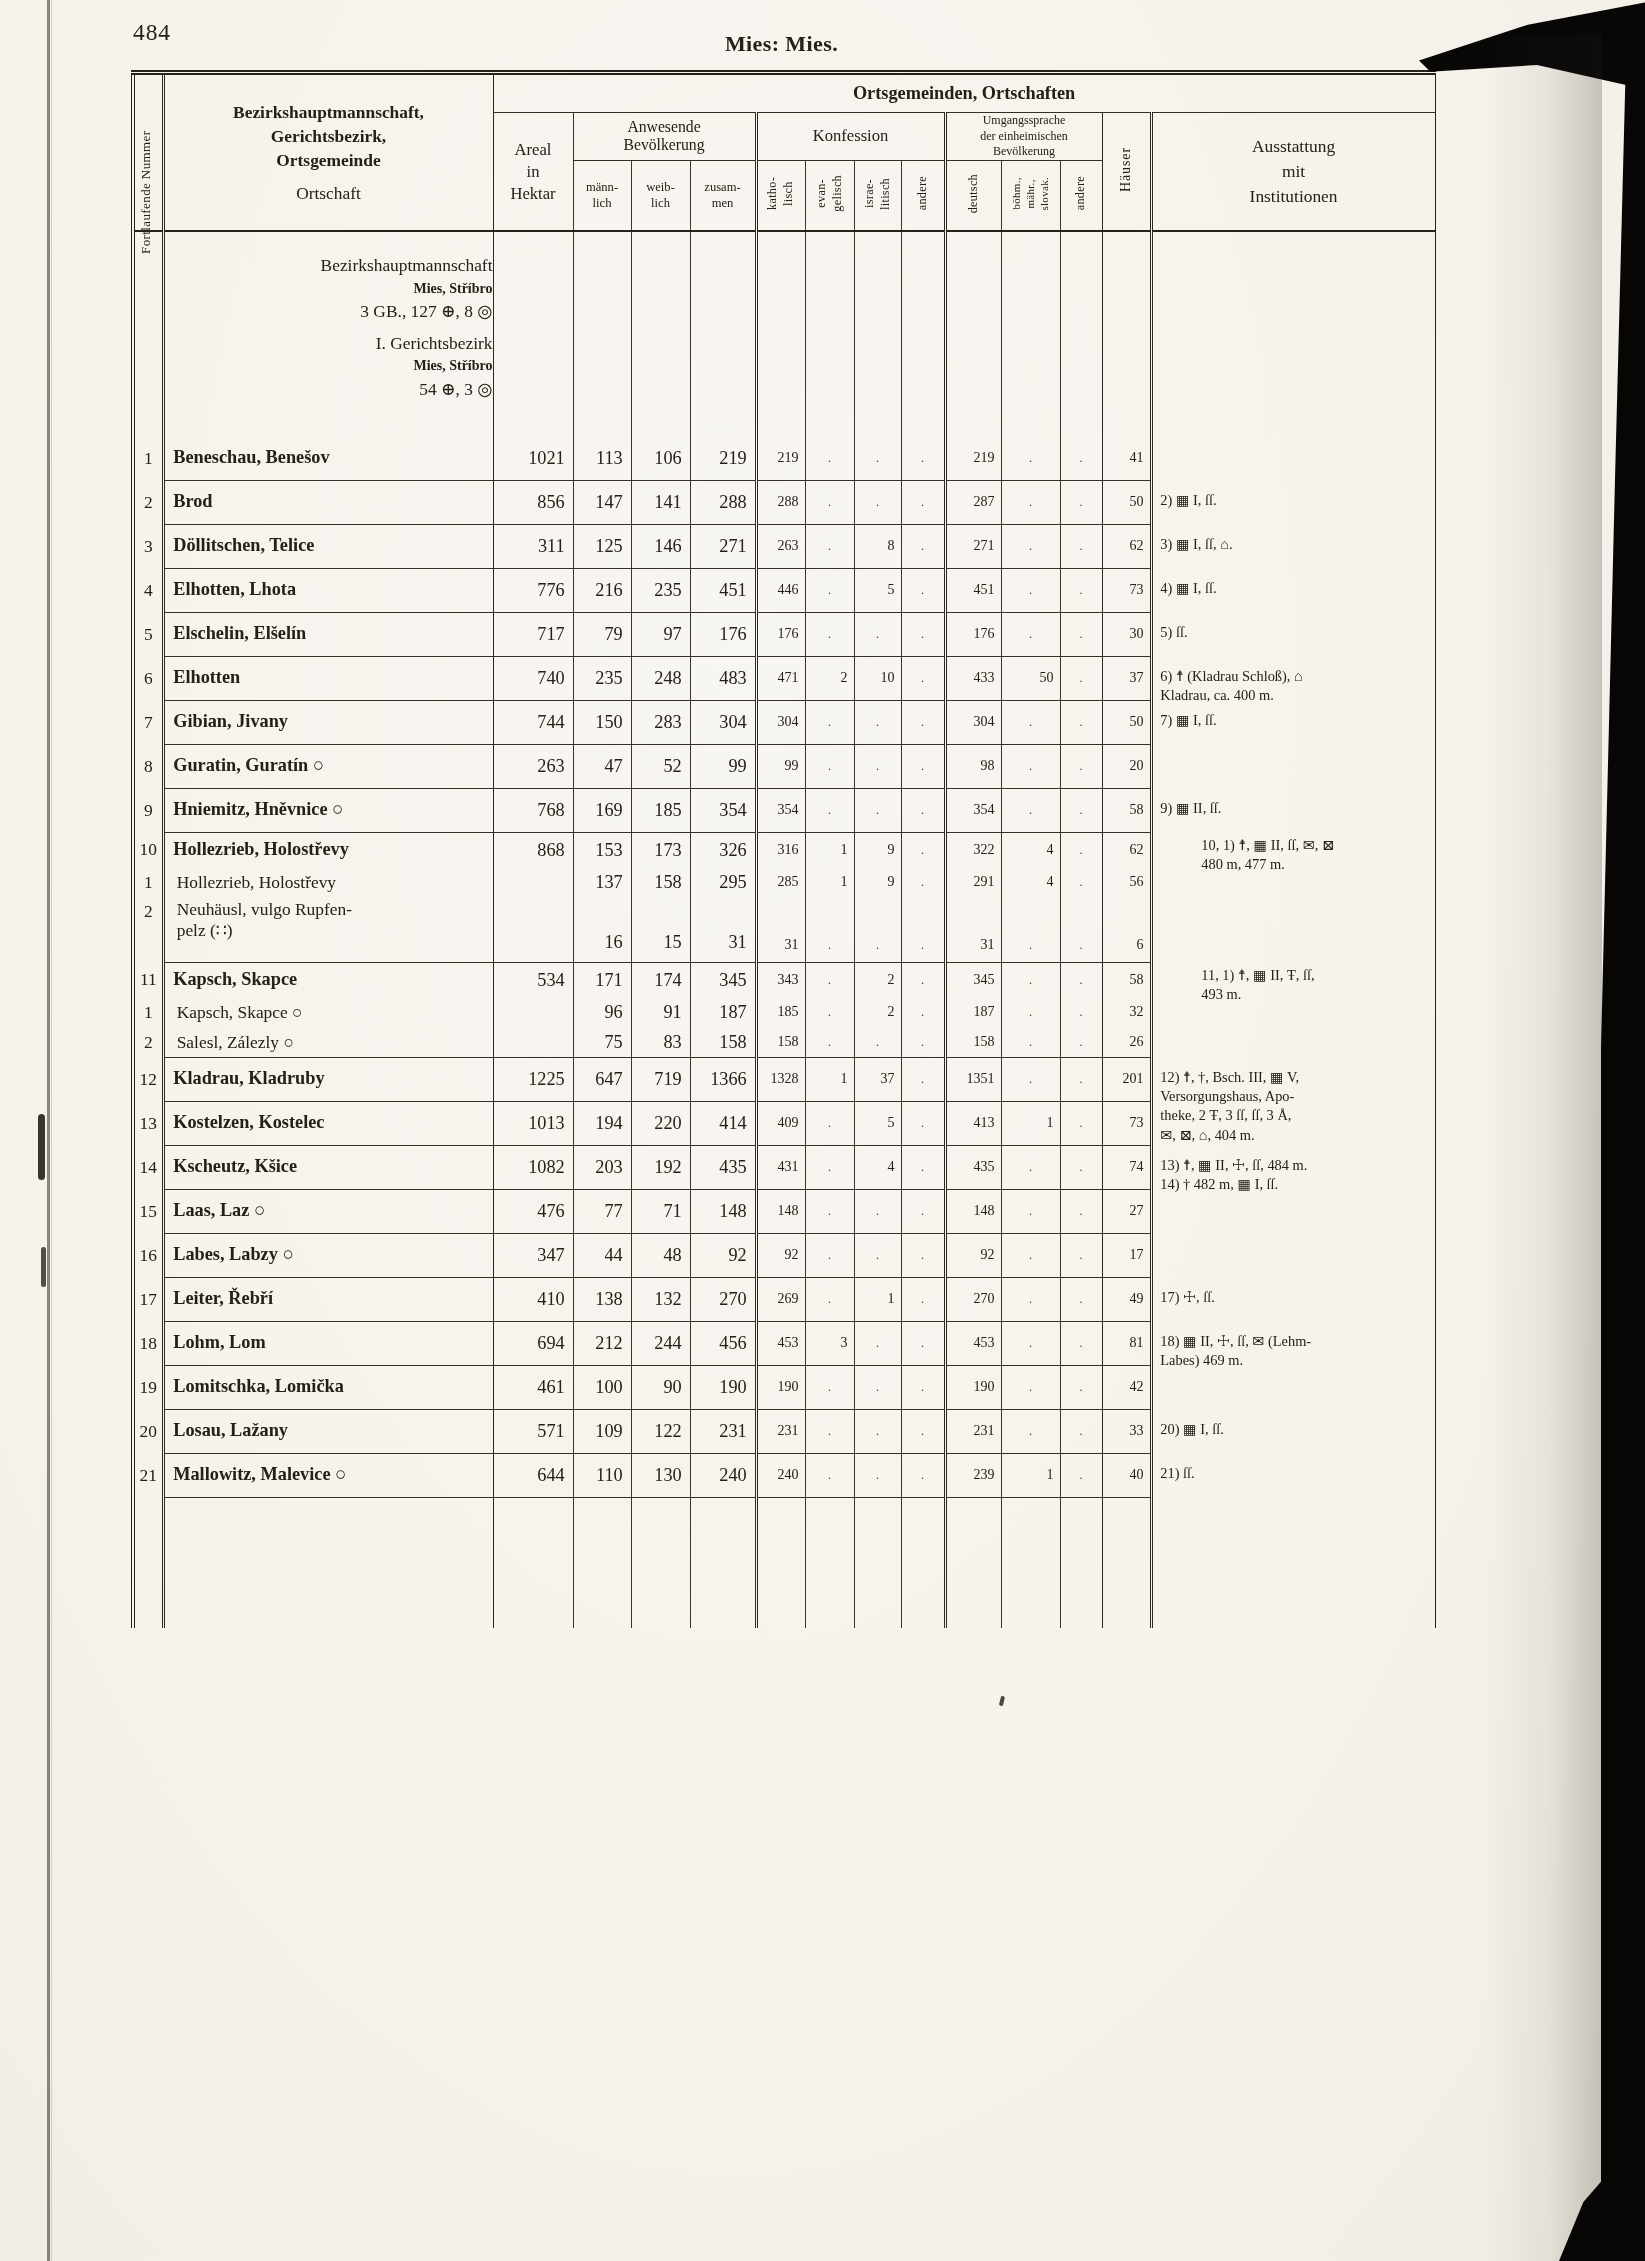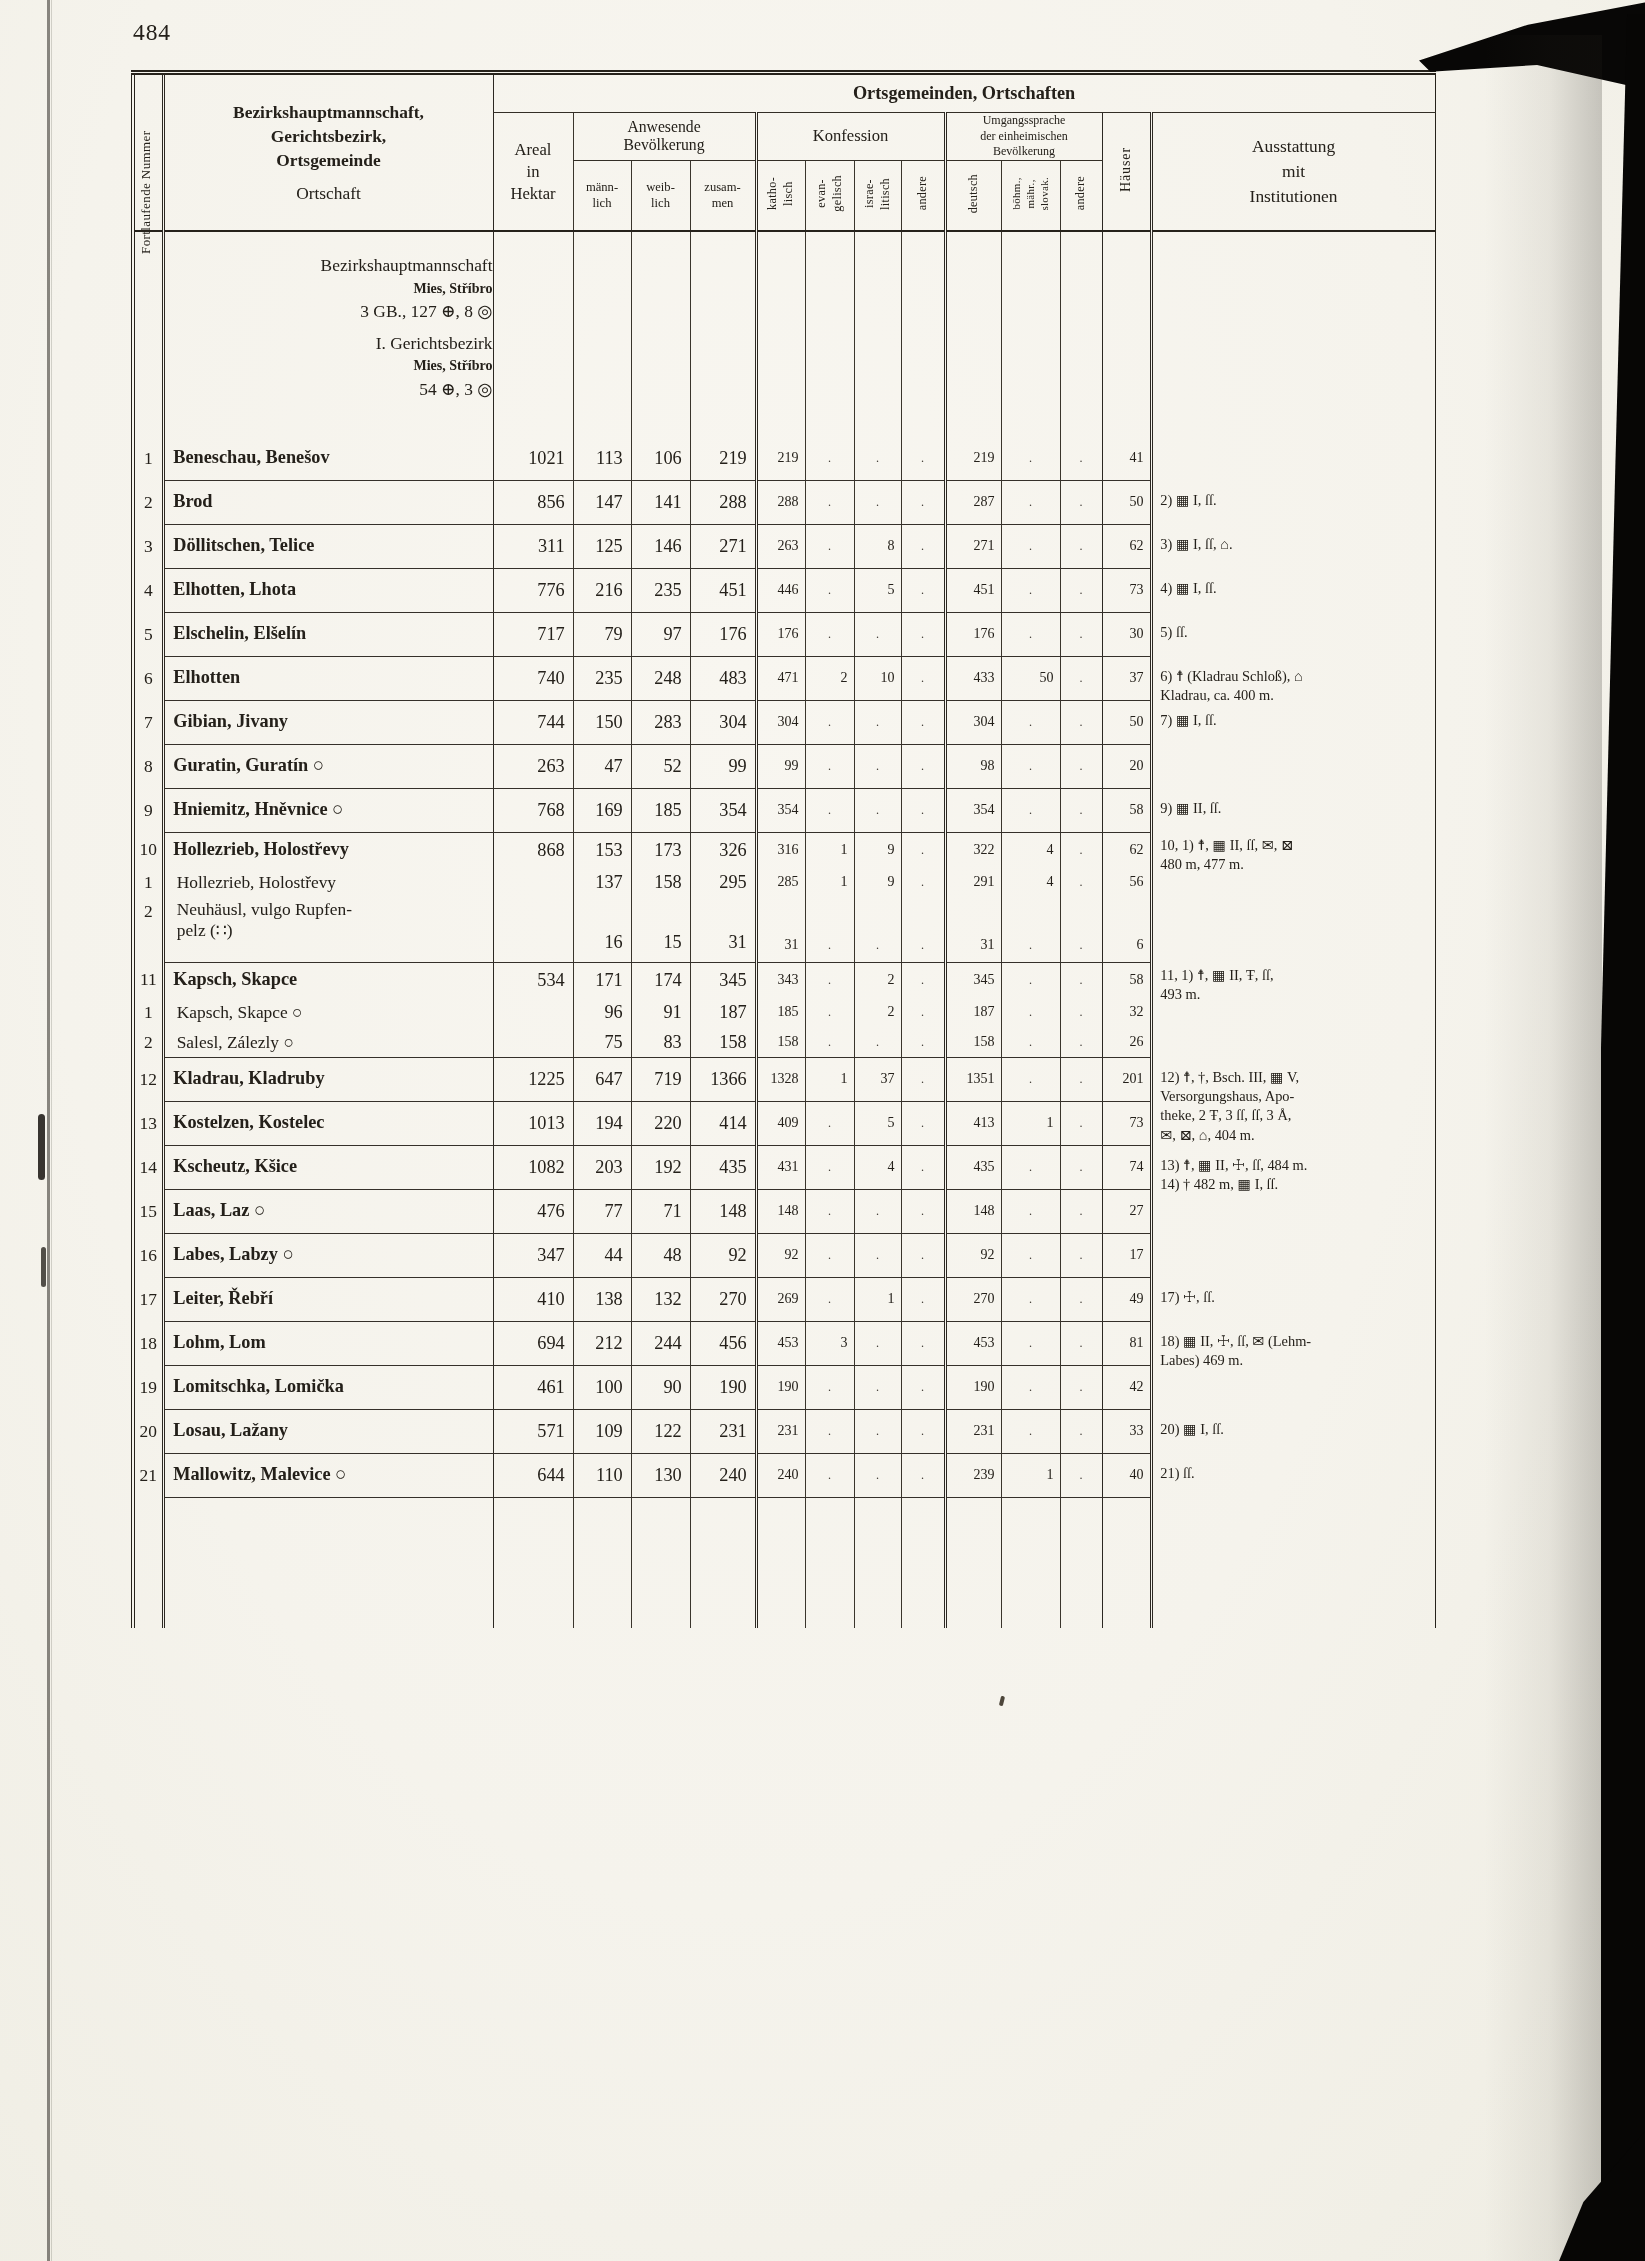--- a/index.html
+++ b/index.html
@@ -106,35 +106,36 @@
   tr.main .name-text, tr.gmain .name-text{font-weight:bold;}
   tr.sub .name-text{font-weight:normal;padding-left:12.2px;font-size:17.4px;}
   td.c-areal,td.c-m,td.c-w,td.c-z{font-size:18.3px;text-align:right;padding-right:7.8px;}
   td.c-k,td.c-e,td.c-i,td.c-o,td.c-d,td.c-b,td.c-o2,td.c-h{font-size:14px;text-align:right;padding-right:6.1px;}
   td.dot{text-align:center;padding-right:0;font-size:12.2px;color:#45403a;}
   td.c-anno{position:relative;}
   .anno{
     position:absolute;top:10.5px;left:7.8px;width:263px;
     font-size:14.4px;line-height:1.34;white-space:pre-line;text-align:left;
   }
-  tr.gmain .anno{top:3.5px;}
+  tr.gmain .anno{top:3.5px;margin-left:41px;}
   tr.tall td{vertical-align:bottom;padding-bottom:8.7px;}
   tr.tall td.c-num{vertical-align:top;padding-top:3.5px;padding-bottom:0;}
   tr.tall td.c-name{vertical-align:top;padding-bottom:0;padding-top:1.7px;}
 
   .intro-block{margin-top:21px;text-align:right;font-size:17.4px;line-height:1.45;}
   .intro-block .b{font-weight:bold;font-size:14px;}
   .intro-block .gap{margin-top:7px;}
 </style>
 </head>
 <body>
 
 <div class="sheet">
 
   <div class="pageno">484</div>
+  <div class="runhead">Mies: Mies.</div>
 
   <table class="gaz">
     <colgroup>
       <col style="width:30px">
         <col style="width:330px">
         <col style="width:80px">
       <col style="width:58px">
         <col style="width:59px">
         <col style="width:66px">
       <col style="width:49px">

